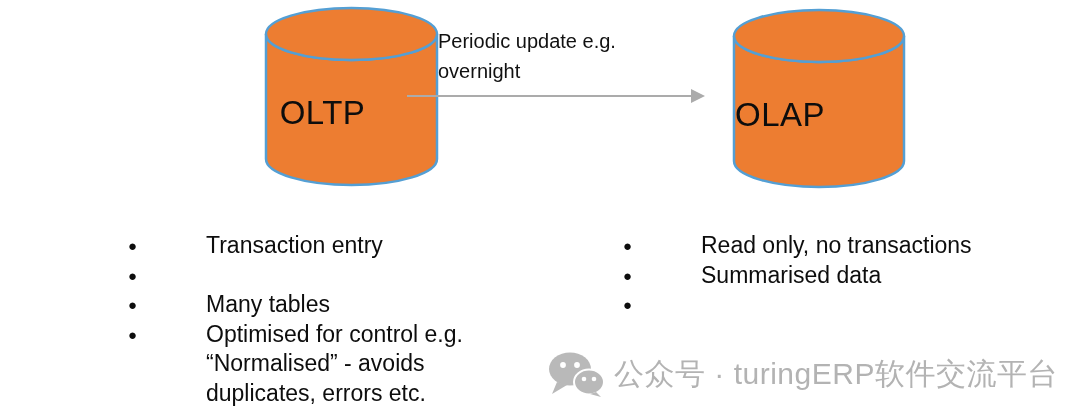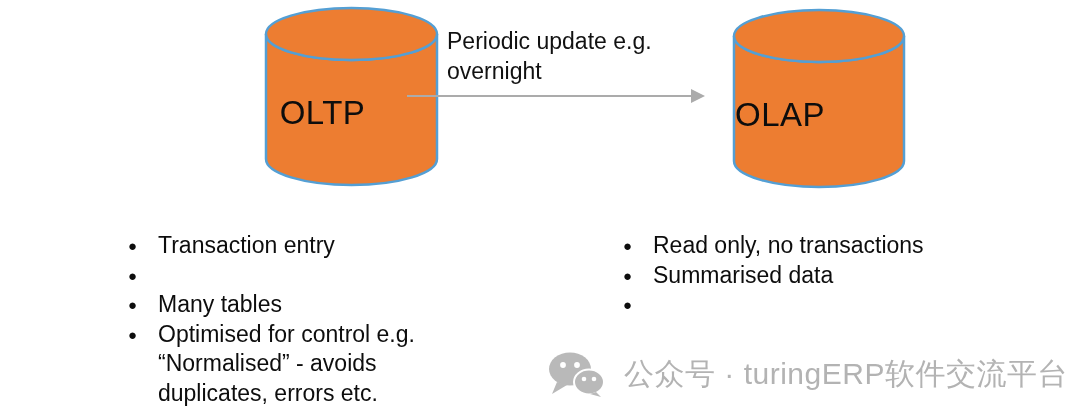--- a/index.html
+++ b/index.html
@@ -20,22 +20,22 @@
     left: 0; top: 86px;
     width: 100%;
     text-align: center;
     font-size: 33px;
     color: #0d0d0d;
     letter-spacing: 0.5px;
   }
   .arrow-svg { position: absolute; left: 407px; top: 88px; overflow: visible; }
   .arrow-label {
     position: absolute;
-    left: 447px; top: 26px;
-    font-size: 23px;
+    left: 438px; top: 26px;
+    font-size: 20px;
     line-height: 30px;
     white-space: pre-line;
     color: #111111;
   }
   .bullet-list {
     position: absolute;
     top: 231px;
     list-style: none;
   }
   .bullet-list.left { left: 128px; width: 380px; }
@@ -46,27 +46,28 @@
     width: 30px;
     font-size: 15px;
     line-height: 29.5px;
     color: #0d0d0d;
   }
   .item-text {
     font-size: 23px;
     line-height: 29.5px;
     white-space: pre-line;
     color: #0d0d0d;
+    margin-left: 48px;
   }
   .watermark {
     position: absolute;
     left: 548px; top: 351px;
     display: flex;
     align-items: center;
-    gap: 19px;
+    gap: 9px;
   }
   .watermark-text {
     font-size: 30px;
     color: #b3b3b3;
     letter-spacing: 0.5px;
     white-space: nowrap;
   }
 </style>
 </head>
 <body>

